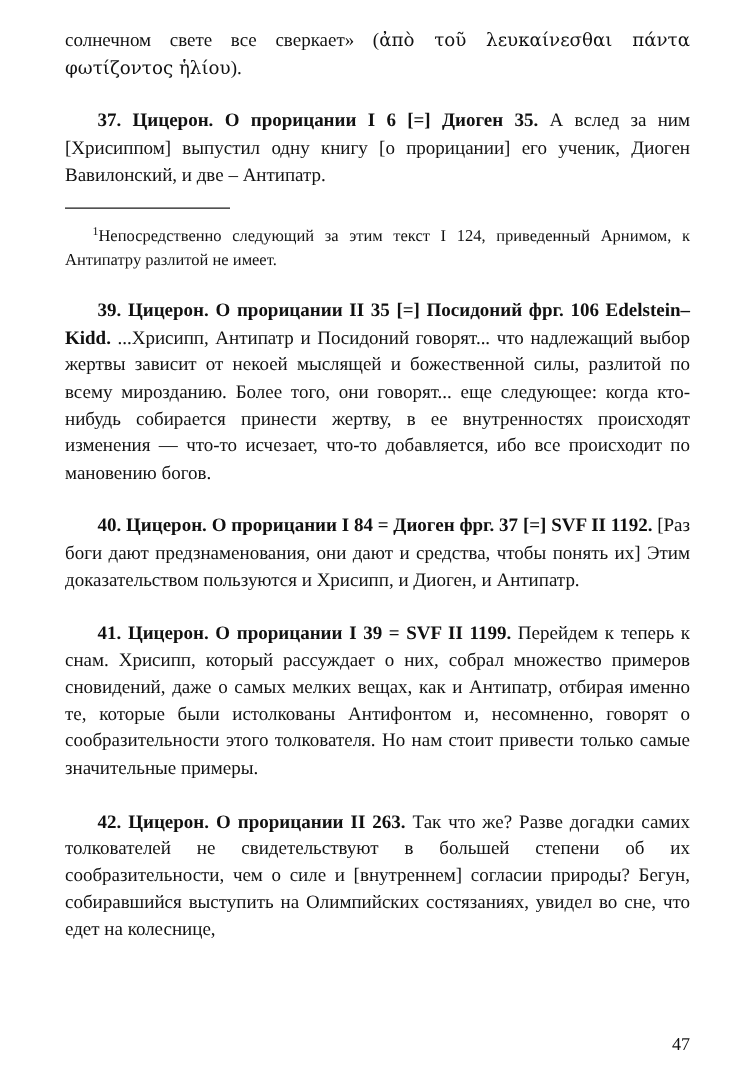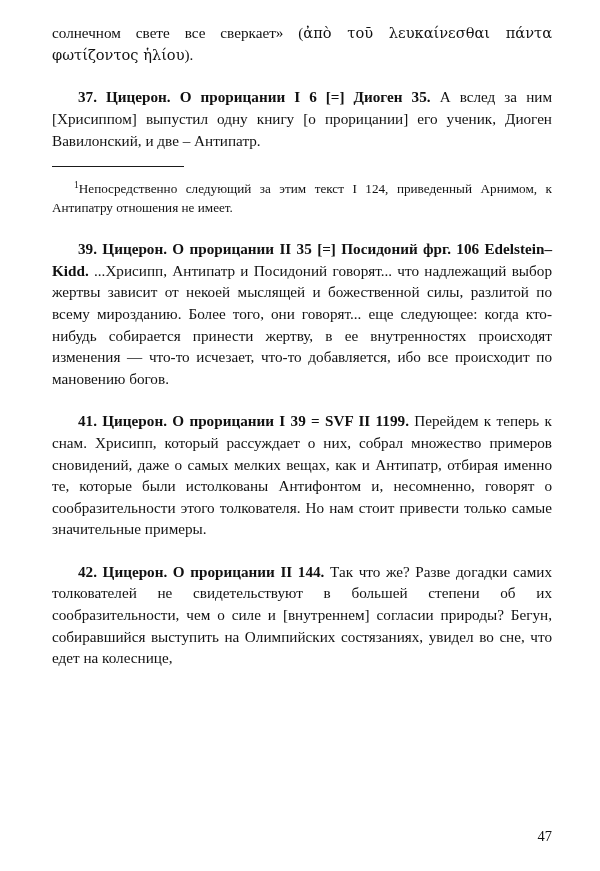--- a/index.html
+++ b/index.html
@@ -79,30 +79,33 @@
   </p>
 
   <p class="para indent gap-lg">
     <span class="bold">37. Цицерон. О прорицании I 6 [=] Диоген 35.</span><span> А вслед за ним [Хрисиппом] выпустил одну книгу [о прорицании] его ученик, Диоген Вавилонский, и две – Антипатр.</span>
   </p>
 
 
   <div class="fn-rule"></div>
 
   <p class="footnote">
-    <span class="sup">1</span><span>Непосредственно следующий за этим текст I 124, приведенный Арнимом, к Антипатру отношения не имеет.</span>
+    <span class="sup">1</span><span>Непосредственно следующий за этим текст I 124, приведенный Арнимом, к Антипатру разлитой не имеет.</span>
   </p>
 
   <p class="para indent gap-lg">
     <span class="bold">39. Цицерон. О прорицании II 35 [=] Посидоний фрг. 106 Edelstein–Kidd.</span><span> ...Хрисипп, Антипатр и Посидоний говорят... что надлежащий выбор жертвы зависит от некоей мыслящей и божественной силы, разлитой по всему мирозданию. Более того, они говорят... еще следующее: когда кто-нибудь собирается принести жертву, в ее внутренностях происходят изменения — что-то исчезает, что-то добавляется, ибо все происходит по мановению богов.</span>
   </p>
 
+  <p class="para indent gap-lg">
+    <span class="bold">40. Цицерон. О прорицании I 84 = Диоген фрг. 37 [=] SVF II 1192.</span><span> [Раз боги дают предзнаменования, они дают и средства, чтобы понять их] Этим доказательством пользуются и Хрисипп, и Диоген, и Антипатр.</span>
+  </p>
 
   <p class="para indent gap-lg">
     <span class="bold">41. Цицерон. О прорицании I 39 = SVF II 1199.</span><span> Перейдем к теперь к снам. Хрисипп, который рассуждает о них, собрал множество примеров сновидений, даже о самых мелких вещах, как и Антипатр, отбирая именно те, которые были истолкованы Антифонтом и, несомненно, говорят о сообразительности этого толкователя. Но нам стоит привести только самые значительные примеры.</span>
   </p>
 
   <p class="para indent gap-lg">
-    <span class="bold">42. Цицерон. О прорицании II 144.</span><span> Так что же? Разве догадки самих толкователей не свидетельствуют в большей степени об их сообразительности, чем о силе и [внутреннем] согласии природы? Бегун, собиравшийся выступить на Олимпийских состязаниях, увидел во сне, что едет на колеснице,</span>
+    <span class="bold">42. Цицерон. О прорицании II 263.</span><span> Так что же? Разве догадки самих толкователей не свидетельствуют в большей степени об их сообразительности, чем о силе и [внутреннем] согласии природы? Бегун, собиравшийся выступить на Олимпийских состязаниях, увидел во сне, что едет на колеснице,</span>
   </p>
 
   <div class="page-number">47</div>
 </div>
 
 </body></html>

